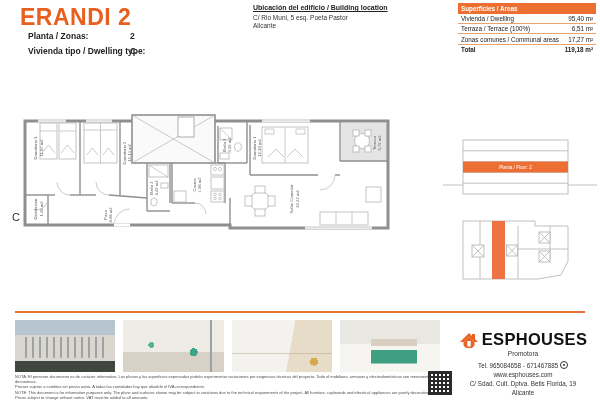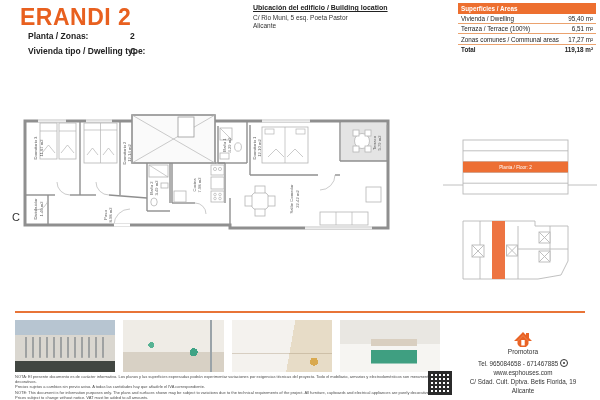--- a/index.html
+++ b/index.html
@@ -327,20 +327,21 @@
 
   <div class="abs qr"></div>
 
   <div class="abs brandpanel">
     <div class="brandrow">
       <svg width="20" height="17" viewBox="0 0 20 17">
         <polygon points="1,11 10,2 13,5 13,3 16,3 16,8 19,11 15.5,11 10,5.6 4.5,11" fill="#e96325"></polygon>
         <path d="M4.5,11 L10,5.6 L15.5,11 L15.5,14 A6,6 0 0 1 4.5,14 Z" fill="#e96325"></path>
         <rect x="8.3" y="10" width="3.4" height="5.5" fill="#fff"></rect>
       </svg>
+      <span class="brandname">ESPHOUSES</span>
     </div>
     <div class="tagline">Promotora</div>
     <div class="contact">
       <div><span>Tel. 965084658 - 671467885</span> <span class="wicon"></span></div>
       <div>www.esphouses.com</div>
       <div>C/ Sdad. Cult. Dptva. Betis Florida, 19</div>
       <div>Alicante</div>
     </div>
   </div>
 

